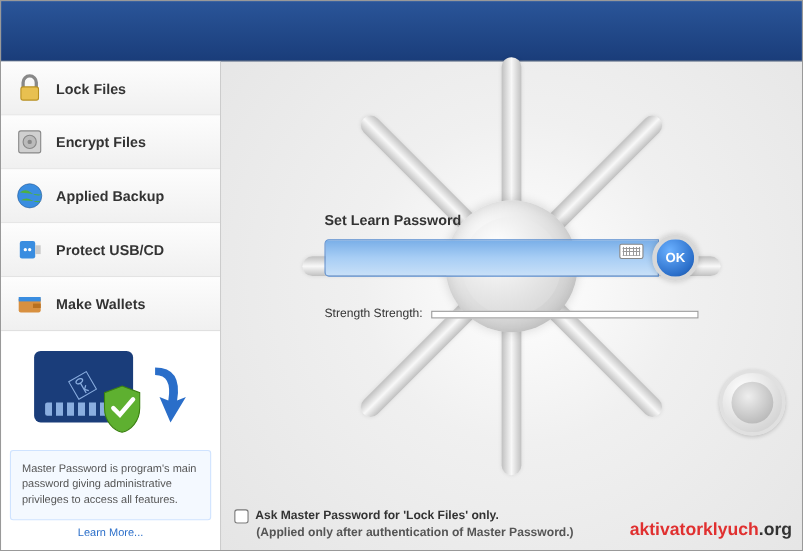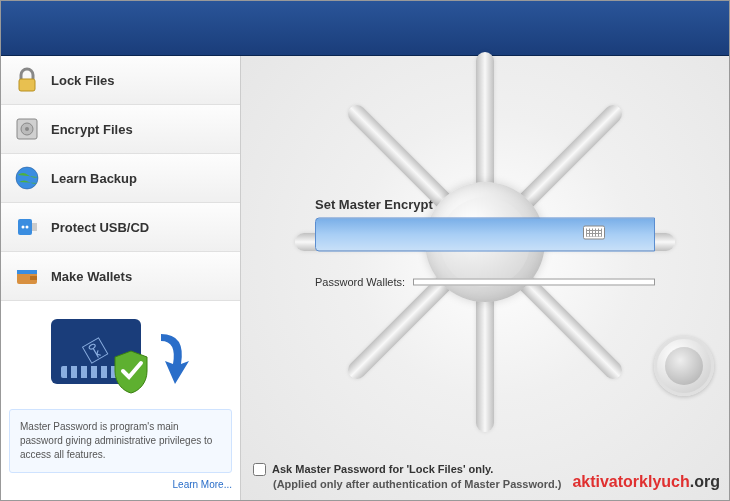--- a/index.html
+++ b/index.html
@@ -1,32 +1,32 @@
 <!DOCTYPE html>
 <html><head>
 <meta charset="utf-8">
 <style>
 *{margin:0;padding:0;box-sizing:border-box;font-family:Arial,sans-serif}
 body{width:730px;height:501px;overflow:hidden;position:relative;background:#fff}
 .window{width:730px;height:501px;border:1px solid #999;background:linear-gradient(#e8e8e8,#d8d8d8);position:relative}
 .titlebar{height:55px;background:linear-gradient(#2a5599,#1a3d7a);border-bottom:1px solid #0a2550}
 .body{display:flex;height:calc(100% - 55px)}
-.sidebar{width:240px;background:#fff;border-right:1px solid #ccc;display:flex;flex-direction:column}
+.sidebar{width:200px;background:#fff;border-right:1px solid #ccc;display:flex;flex-direction:column}
 .nav-item{display:flex;align-items:center;padding:10px 12px;border-bottom:1px solid #e0e0e0;background:linear-gradient(#fdfdfd,#f0f0f0);cursor:pointer;gap:10px}
 .nav-icon{width:28px;height:28px;display:flex;align-items:center;justify-content:center}
 .nav-label{font-size:13px;font-weight:bold;color:#333}
 .promo{flex:1;padding:10px 8px;display:flex;flex-direction:column;align-items:center;justify-content:flex-end}
 .promo-graphic{width:140px;height:80px;margin-bottom:10px;position:relative}
 .promo-key{width:90px;height:65px;background:#1a3d7a;border-radius:6px;position:relative;display:flex;align-items:center;justify-content:center}
 .promo-key::after{content:"";position:absolute;bottom:6px;left:10px;right:10px;height:12px;background:repeating-linear-gradient(90deg,#8aaee0 0 6px,transparent 6px 10px);border-radius:2px}
 .key-glyph{color:#8aaee0;font-size:28px;transform:rotate(-30deg)}
 .shield{position:absolute;left:60px;top:30px;width:40px;height:46px}
 .arrow-down{position:absolute;right:0;top:10px;color:#2a6ec9;font-size:48px;font-weight:bold}
 .promo-box{border:1px solid #cfe3ff;background:#f4f9ff;padding:10px;border-radius:3px;text-align:left;font-size:10px;color:#555;line-height:1.4;width:100%}
-.learn-more{text-align:right;font-size:10px;color:#2a6ec9;margin-top:6px;width:100%;cursor:pointer}
+.learn-more{text-align:center;font-size:10px;color:#2a6ec9;margin-top:6px;width:100%;cursor:pointer}
 .main{flex:1;position:relative;background:radial-gradient(circle at 52% 45%,#fff 0%,#f0f0f0 40%,#e5e5e5 100%)}
 .vault-wheel{position:absolute;left:50%;top:42%;transform:translate(-50%,-50%);width:380px;height:380px}
 .spoke{position:absolute;left:50%;top:50%;width:18px;height:190px;background:linear-gradient(90deg,#c0c0c0,#f8f8f8,#c0c0c0);border-radius:9px;transform-origin:50% 0%;box-shadow:0 0 4px rgba(0,0,0,0.1)}
 .hub{position:absolute;left:50%;top:50%;transform:translate(-50%,-50%);width:120px;height:120px;border-radius:50%;background:radial-gradient(circle at 35% 30%,#fff,#d8d8d8 60%,#bbb);box-shadow:0 0 10px rgba(0,0,0,0.15),inset 0 0 12px rgba(0,0,0,0.1)}
 .hub::after{content:"";position:absolute;inset:15px;border-radius:50%;background:radial-gradient(circle at 35% 30%,#fff,#d0d0d0)}
 .dial{position:absolute;right:15px;top:280px;width:60px;height:60px;border-radius:50%;background:radial-gradient(circle at 35% 30%,#fff,#c8c8c8);box-shadow:0 1px 4px rgba(0,0,0,0.2);border:3px solid #e0e0e0}
 .dial::after{content:"";position:absolute;inset:8px;border-radius:50%;background:radial-gradient(circle at 40% 35%,#eee,#aaa)}
 .center-content{position:absolute;left:50%;top:42%;transform:translate(-50%,-50%);width:340px;z-index:10}
 .heading{font-size:13px;font-weight:bold;color:#333;margin-bottom:6px}
 .pw-row{display:flex;align-items:center;gap:0}
@@ -74,21 +74,21 @@
       </div>
 
       <div class="nav-item">
         <span class="nav-icon">
           <svg width="26" height="26" viewBox="0 0 26 26">
               <circle cx="13" cy="13" r="11" fill="#3a8de0"></circle>
               <path d="M4 10 Q9 6 14 10 T24 12 M5 17 Q10 14 15 17 T23 18" fill="#4eb040" stroke="none"></path>
               <ellipse cx="13" cy="13" rx="11" ry="11" fill="none" stroke="#1a5090" stroke-width="0.5"></ellipse>
             </svg>
         </span>
-        <span class="nav-label">Learn Backup</span>
+        <span class="nav-label">Applied Backup</span>
       </div>
 
       <div class="nav-item">
         <span class="nav-icon">
           <svg width="26" height="26" viewBox="0 0 26 26">
               <rect x="4" y="5" width="14" height="16" rx="2" fill="#3a8de0"></rect>
               <rect x="18" y="9" width="5" height="8" fill="#ccc"></rect>
               <circle cx="9" cy="13" r="1.5" fill="#fff"></circle>
               <circle cx="13" cy="13" r="1.5" fill="#fff"></circle>
             </svg>
@@ -135,27 +135,28 @@
         <div class="spoke" style="transform:translate(-50%,0) rotate(135deg)"></div>
         <div class="spoke" style="transform:translate(-50%,0) rotate(180deg)"></div>
         <div class="spoke" style="transform:translate(-50%,0) rotate(225deg)"></div>
         <div class="spoke" style="transform:translate(-50%,0) rotate(270deg)"></div>
         <div class="spoke" style="transform:translate(-50%,0) rotate(315deg)"></div>
         <div class="hub"></div>
       </div>
       <div class="dial"></div>
 
       <div class="center-content">
-        <div class="heading">Set Master Encrypt</div>
+        <div class="heading">Set Learn Password</div>
         <div class="pw-row" style="position:relative">
           <input type="password" class="pw-input" style="">
           <span class="kbd-icon"></span>
+          <button class="ok-btn">OK</button>
         </div>
         <div class="strength-row">
-          <span>Password Wallets:</span>
+          <span>Strength Strength:</span>
           <div class="strength-bar"></div>
         </div>
       </div>
 
       <div class="bottom-check">
         <label>
           <input type="checkbox" style="">
           <span>Ask Master Password for 'Lock Files' only.</span>
         </label>
         <div class="bottom-sub">(Applied only after authentication of Master Password.)</div>

